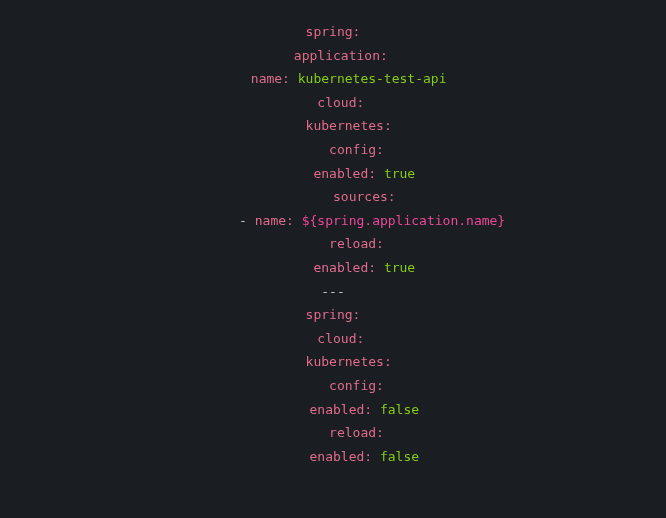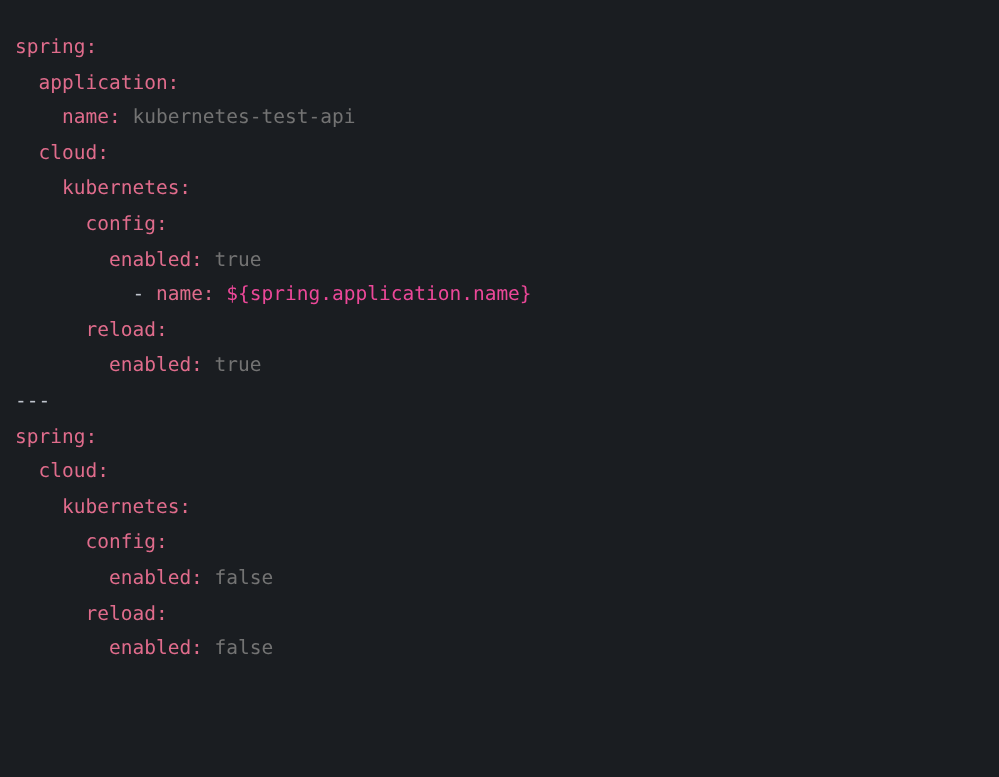--- a/index.html
+++ b/index.html
@@ -6,38 +6,39 @@
     body {
       background: #1a1d21;
       color: #c0c5ce;
       font-family: 'Menlo', 'Monaco', 'Consolas', monospace;
       font-size: 13px;
       line-height: 23.6px;
       padding: 20px 10px;
       width: 666px;
       height: 518px;
     }
-    .line { white-space: pre; }
+    .line { white-space: pre; text-align: center; }
     .key { color: #e06c8c; }
-    .value { color: #737373; }
+    .value { color: #84cc16; }
     .dash { color: #c0c5ce; }
     .separator { color: #c0c5ce; }
     .placeholder { color: #ec4899; }
   </style>
 </head>
 <body>
 
 <div id="code-block">
     <div class="line"><span class="key">spring:</span></div>
     <div class="line">  <span class="key">application:</span></div>
     <div class="line">    <span class="key">name:</span> <span class="value">kubernetes-test-api</span></div>
     <div class="line">  <span class="key">cloud:</span></div>
     <div class="line">    <span class="key">kubernetes:</span></div>
     <div class="line">      <span class="key">config:</span></div>
     <div class="line">        <span class="key">enabled:</span> <span class="value">true</span></div>
+    <div class="line">        <span class="key">sources:</span></div>
     <div class="line">          <span class="dash">- </span><span class="key">name:</span> <span class="placeholder">${spring.application.name}</span></div>
     <div class="line">      <span class="key">reload:</span></div>
     <div class="line">        <span class="key">enabled:</span> <span class="value">true</span></div>
     <div class="line"><span class="separator">---</span></div>
     <div class="line"><span class="key">spring:</span></div>
     <div class="line">  <span class="key">cloud:</span></div>
     <div class="line">    <span class="key">kubernetes:</span></div>
     <div class="line">      <span class="key">config:</span></div>
     <div class="line">        <span class="key">enabled:</span> <span class="value">false</span></div>
     <div class="line">      <span class="key">reload:</span></div>

